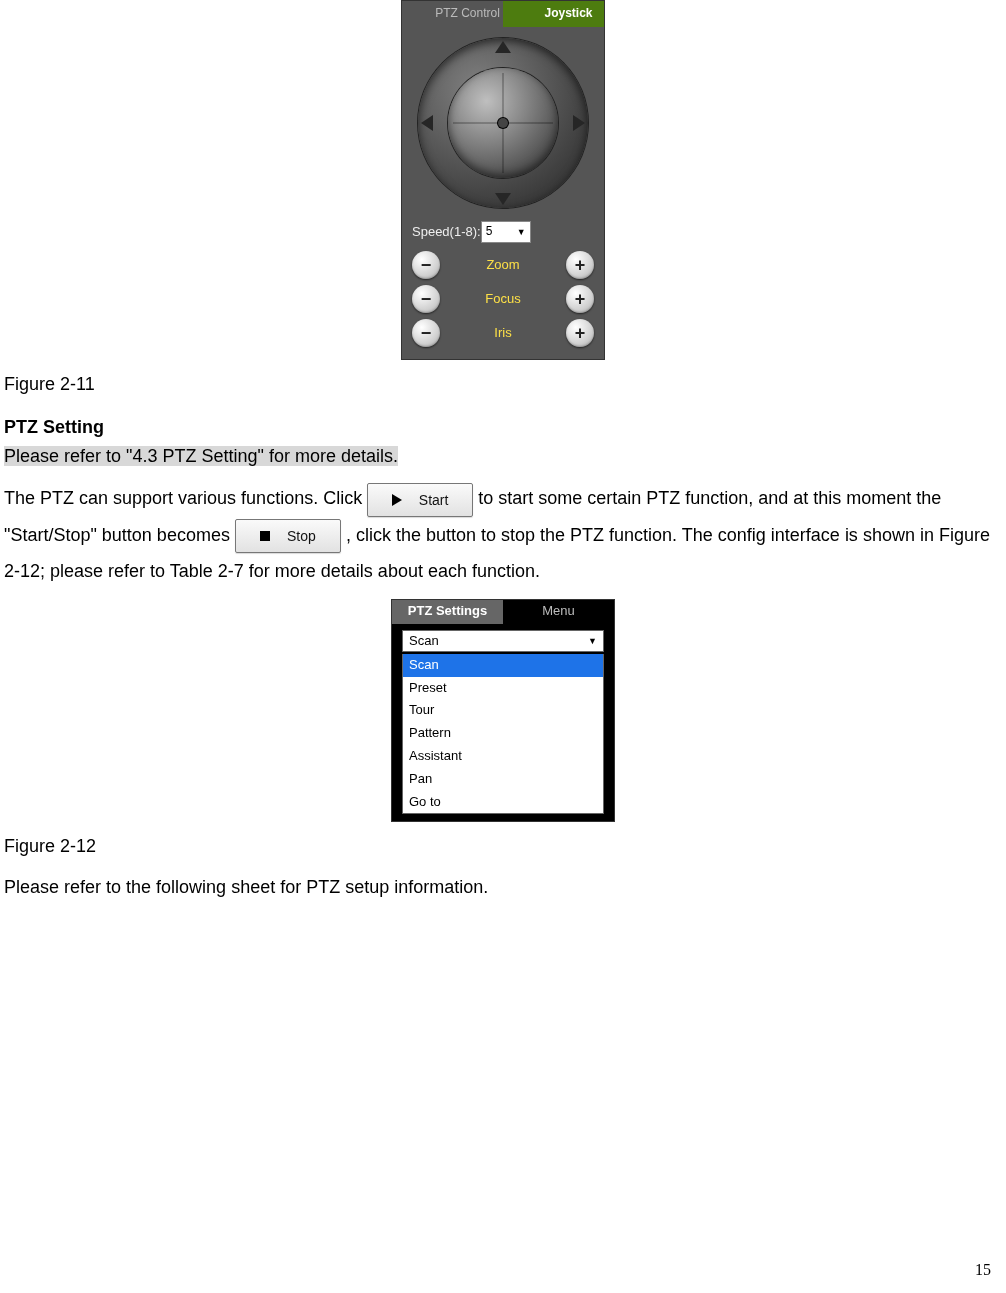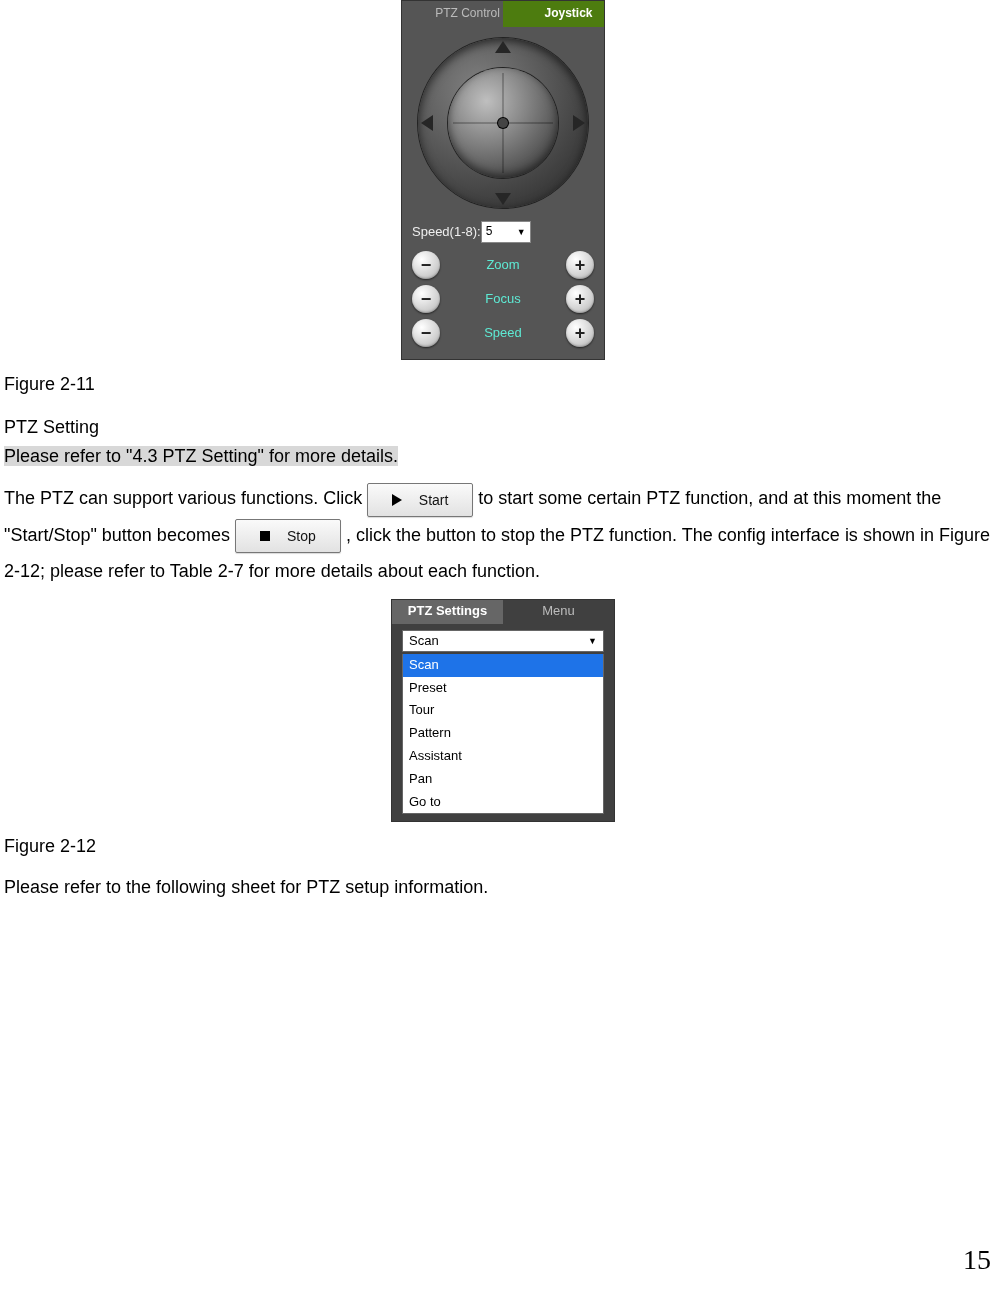--- a/index.html
+++ b/index.html
@@ -15,21 +15,21 @@
   .page {
     padding: 0 4px;
     position: relative;
     min-height: 1293px;
   }
   .page-number {
     position: absolute;
     bottom: 10px;
     right: 15px;
     font-family: "Times New Roman", serif;
-    font-size: 28px;
+    font-size: 16px;
   }
   .caption {
     text-align: left;
     margin: 10px 0 12px;
   }
   .panel-wrap {
     display: flex;
     justify-content: center;
     margin-bottom: 6px;
   }
@@ -138,21 +138,21 @@
   .adj-row {
     display: flex;
     align-items: center;
     justify-content: space-between;
     margin: 6px 10px;
   }
   .adj-label {
     flex: 1;
     text-align: center;
     font-size: 13px;
-    color: #5eead4;
+    color: #fde047;
   }
   .round-btn {
     width: 28px; height: 28px;
     border-radius: 50%;
     background: radial-gradient(circle at 35% 30%, #fff, #d2d2d2 60%, #aaa);
     box-shadow: 0 1px 2px rgba(0,0,0,.6), inset 0 -1px 2px rgba(0,0,0,.25);
     font-size: 18px;
     font-weight: bold;
     color: #222;
     display: flex;
@@ -183,21 +183,21 @@
     border-width: 6px 0 6px 10px;
     border-color: transparent transparent transparent #000;
   }
   .inline-btn .stop {
     width: 10px; height: 10px;
     background: #000;
   }
   
   .settings-panel {
     width: 222px;
-    background: #404040;
+    background: #000000;
     border: 1px solid #333;
     color: #ddd;
     font-size: 13px;
     padding-bottom: 1px;
   }
   .settings-tabs {
     display: flex;
     height: 24px;
   }
   .settings-tab {
@@ -240,21 +240,21 @@
     cursor: pointer;
   }
   .opt.highlight {
     background: #1e73e8;
     color: white;
   }
   .highlight-grey {
     background: #d8d8d8;
   }
   p { margin: 6px 0 10px; }
-  .hdr { font-weight: normal; margin: 14px 0 0; }
+  .hdr { font-weight: bold; margin: 14px 0 0; }
 </style>
 </head>
 <body>
 
 <div class="page">
 
   <div class="panel-wrap">
     <div class="ptz-panel">
       <div class="ptz-tabs">
         <div class="ptz-tab">PTZ Control</div>
@@ -283,21 +283,21 @@
         <span class="adj-label">Zoom</span>
         <span class="round-btn">+</span>
       </div>
       <div class="adj-row">
         <span class="round-btn">−</span>
         <span class="adj-label">Focus</span>
         <span class="round-btn">+</span>
       </div>
       <div class="adj-row">
         <span class="round-btn">−</span>
-        <span class="adj-label">Speed</span>
+        <span class="adj-label">Iris</span>
         <span class="round-btn">+</span>
       </div>
     </div>
   </div>
 
   <div class="caption">Figure 2-11</div>
 
 
   <p class="hdr">PTZ Setting</p>
   <p style="margin-top:0"><span class="highlight-grey">Please refer to "4.3 PTZ Setting" for more details.</span></p>

